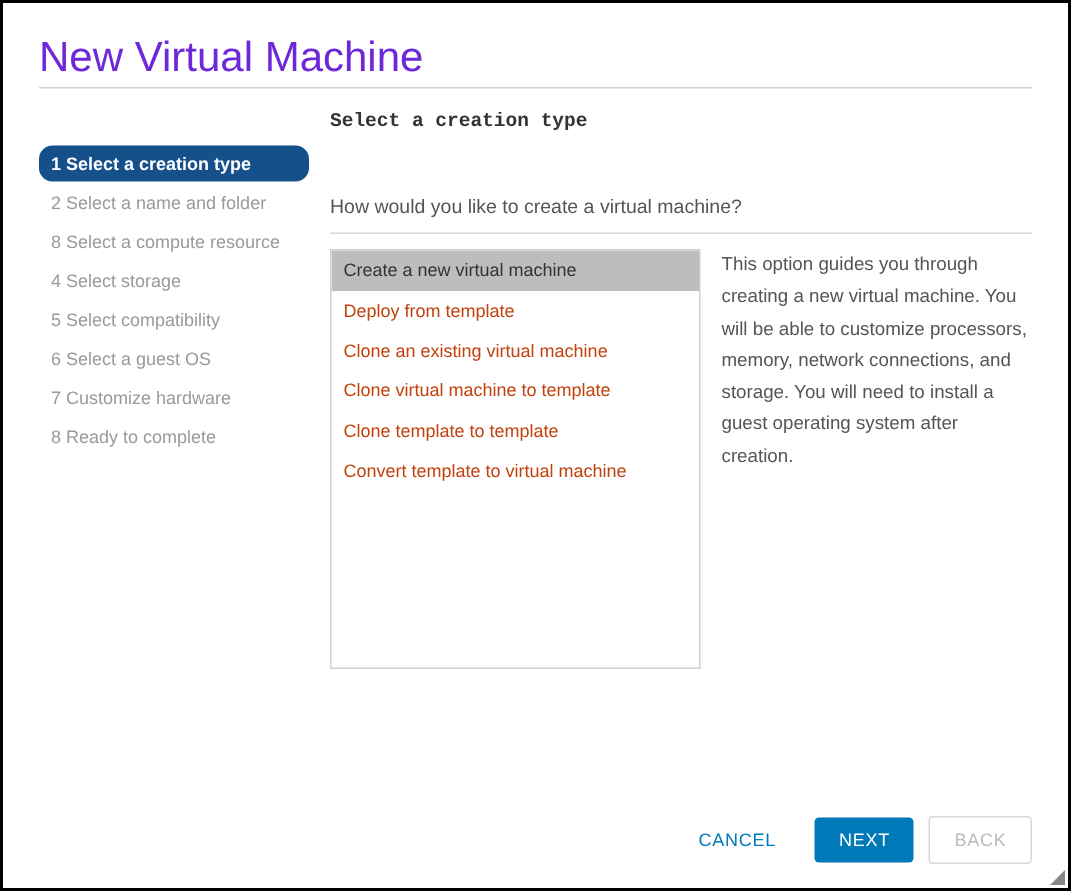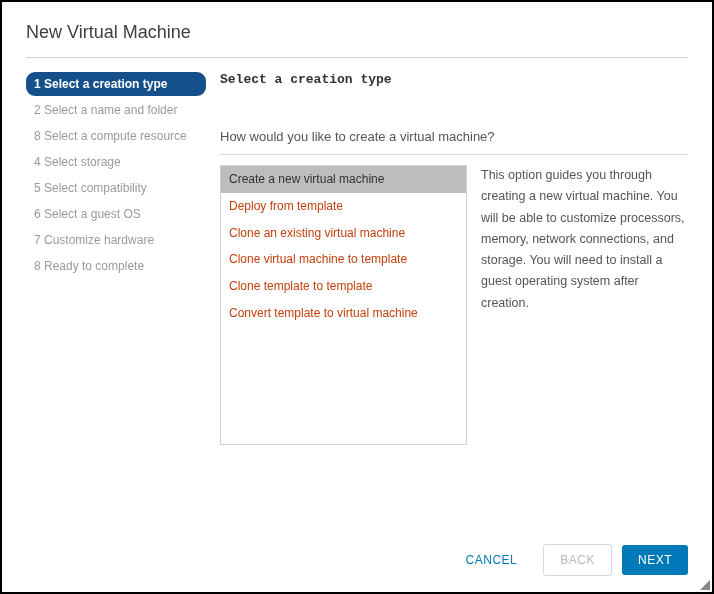--- a/index.html
+++ b/index.html
@@ -10,24 +10,24 @@
       background: #fff;
       width: 714px;
       height: 594px;
       border: 2px solid #000;
       padding: 20px 24px 16px 24px;
       position: relative;
       display: flex;
       flex-direction: column;
     }
     .title {
-      font-size: 18px;
+      font-size: 28px;
       font-weight: 300;
-      color: #404040;
-      margin-bottom: 14px;
+      color: #6d28d9;
+      margin-bottom: 4px;
     }
     .title-rule {
       border: none;
       border-top: 1px solid #d0d0d0;
       margin-bottom: 14px;
     }
     .content {
       display: flex;
       flex: 1;
       gap: 14px;
@@ -44,20 +44,21 @@
       color: #9a9a9a;
       border-radius: 9px;
       margin-bottom: 2px;
       cursor: pointer;
       line-height: 1.5;
     }
     .steps li.active {
       background: #15508b;
       color: #fff;
       font-weight: 600;
+      margin-top: 24px;
     }
     .main {
       flex: 1;
       display: flex;
       flex-direction: column;
     }
     .heading {
       font-size: 13px;
       font-weight: 600;
       color: #333;
@@ -192,17 +193,17 @@
           <li>Convert template to virtual machine</li>
         </ul>
       </div>
       <div class="description">This option guides you through creating a new virtual machine. You will be able to customize processors, memory, network connections, and storage. You will need to install a guest operating system after creation.</div>
     </div>
   </div>
 </div>
 
 <div class="footer">
   <button class="btn btn-cancel">CANCEL</button>
+  <button class="btn btn-next">NEXT</button>
   <button class="btn btn-back" disabled="">BACK</button>
-  <button class="btn btn-next">NEXT</button>
 </div>
 
 <div class="resize-handle"></div>
 
 </body></html>

